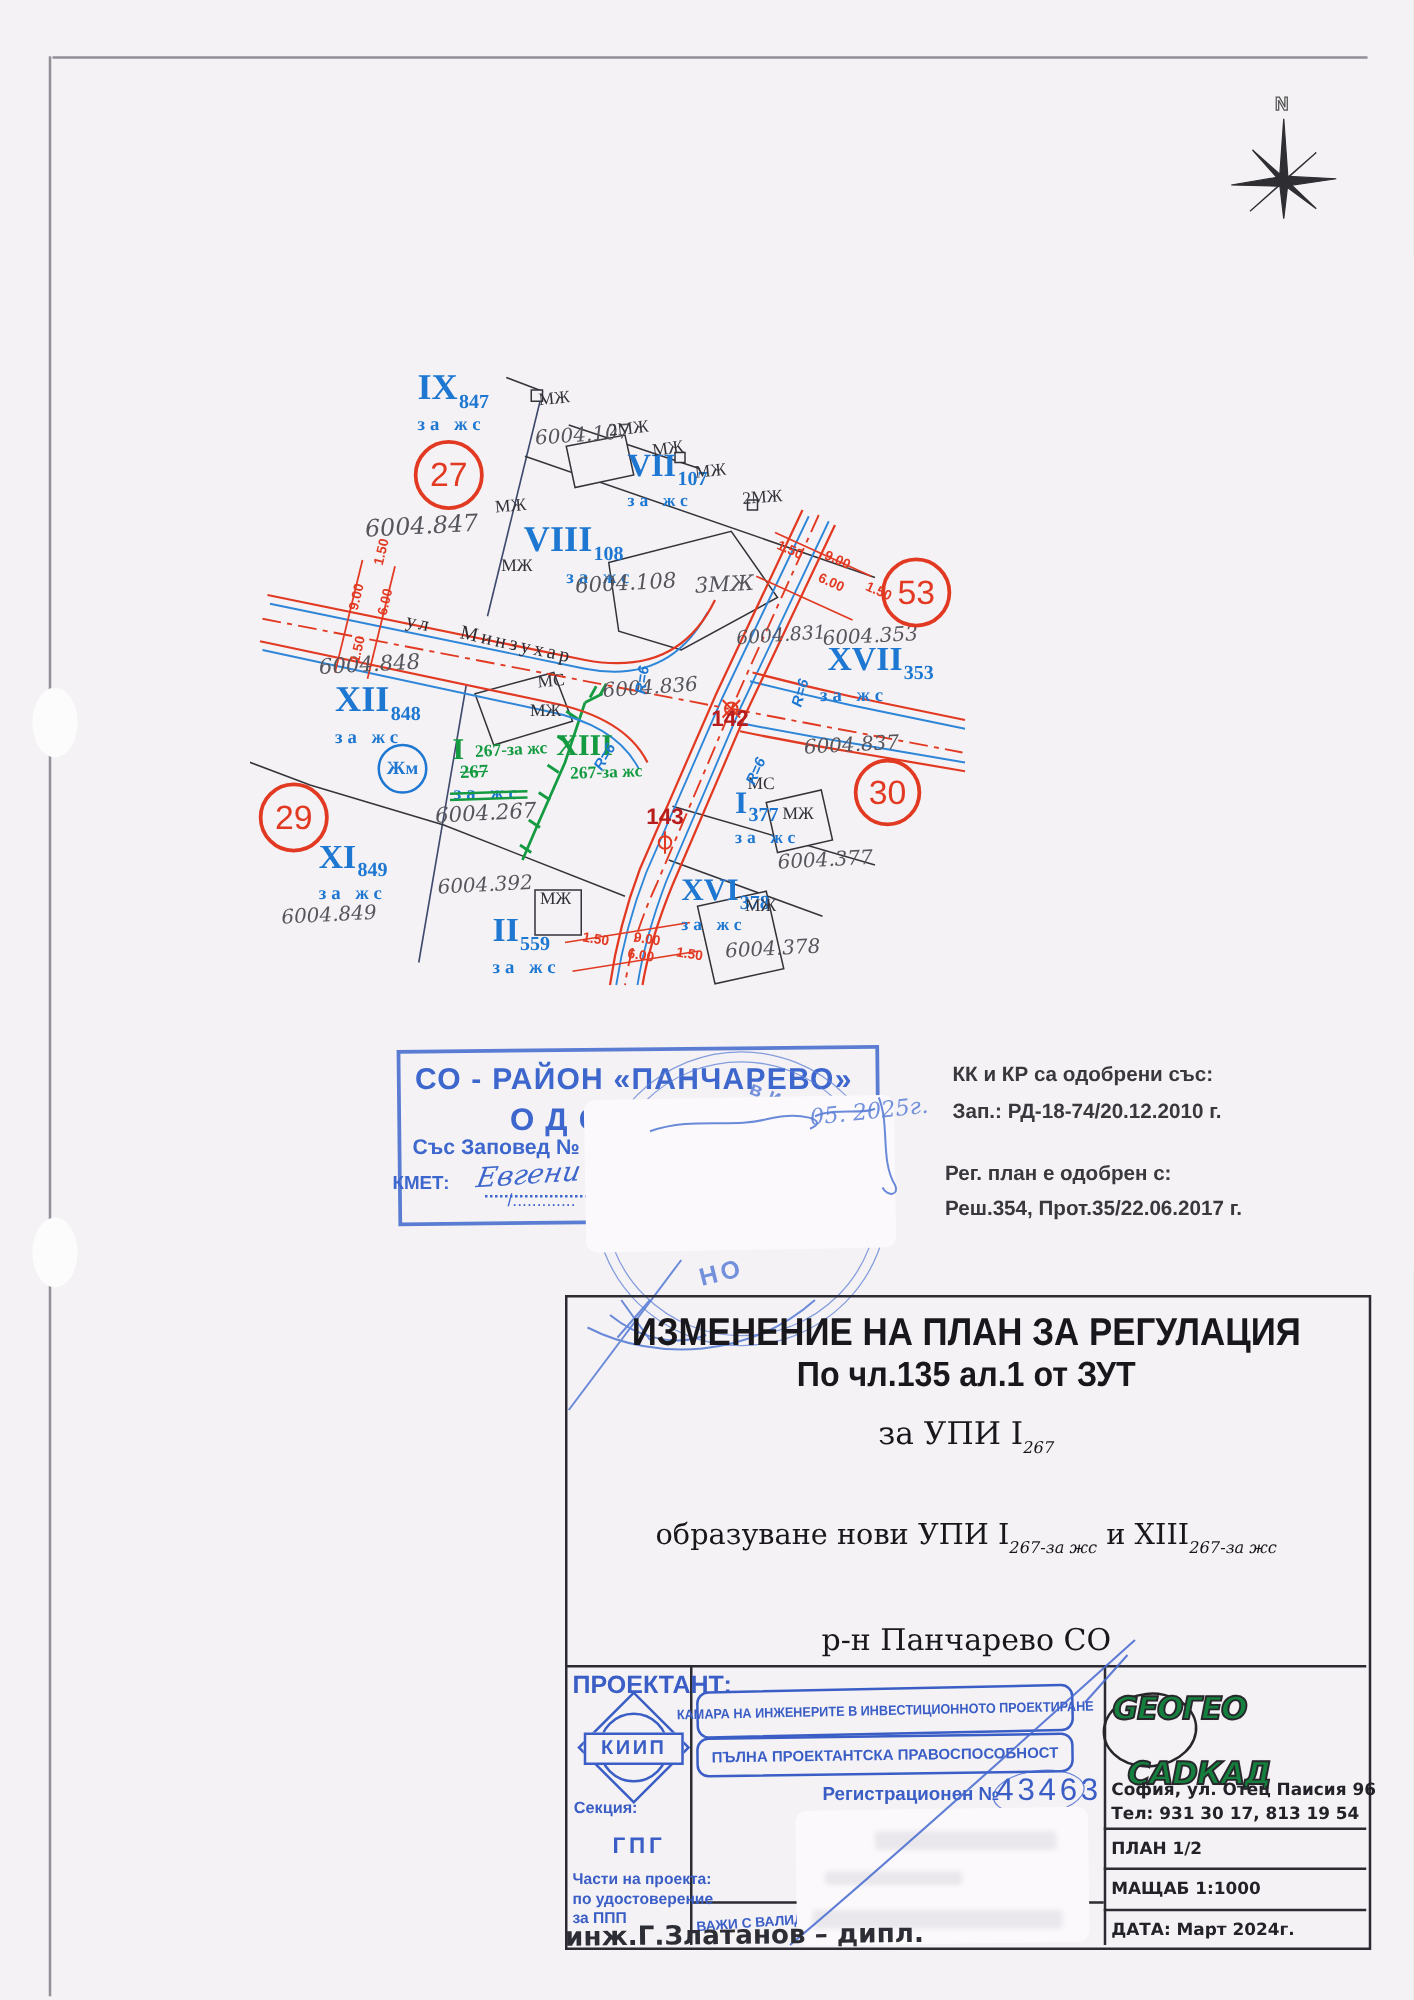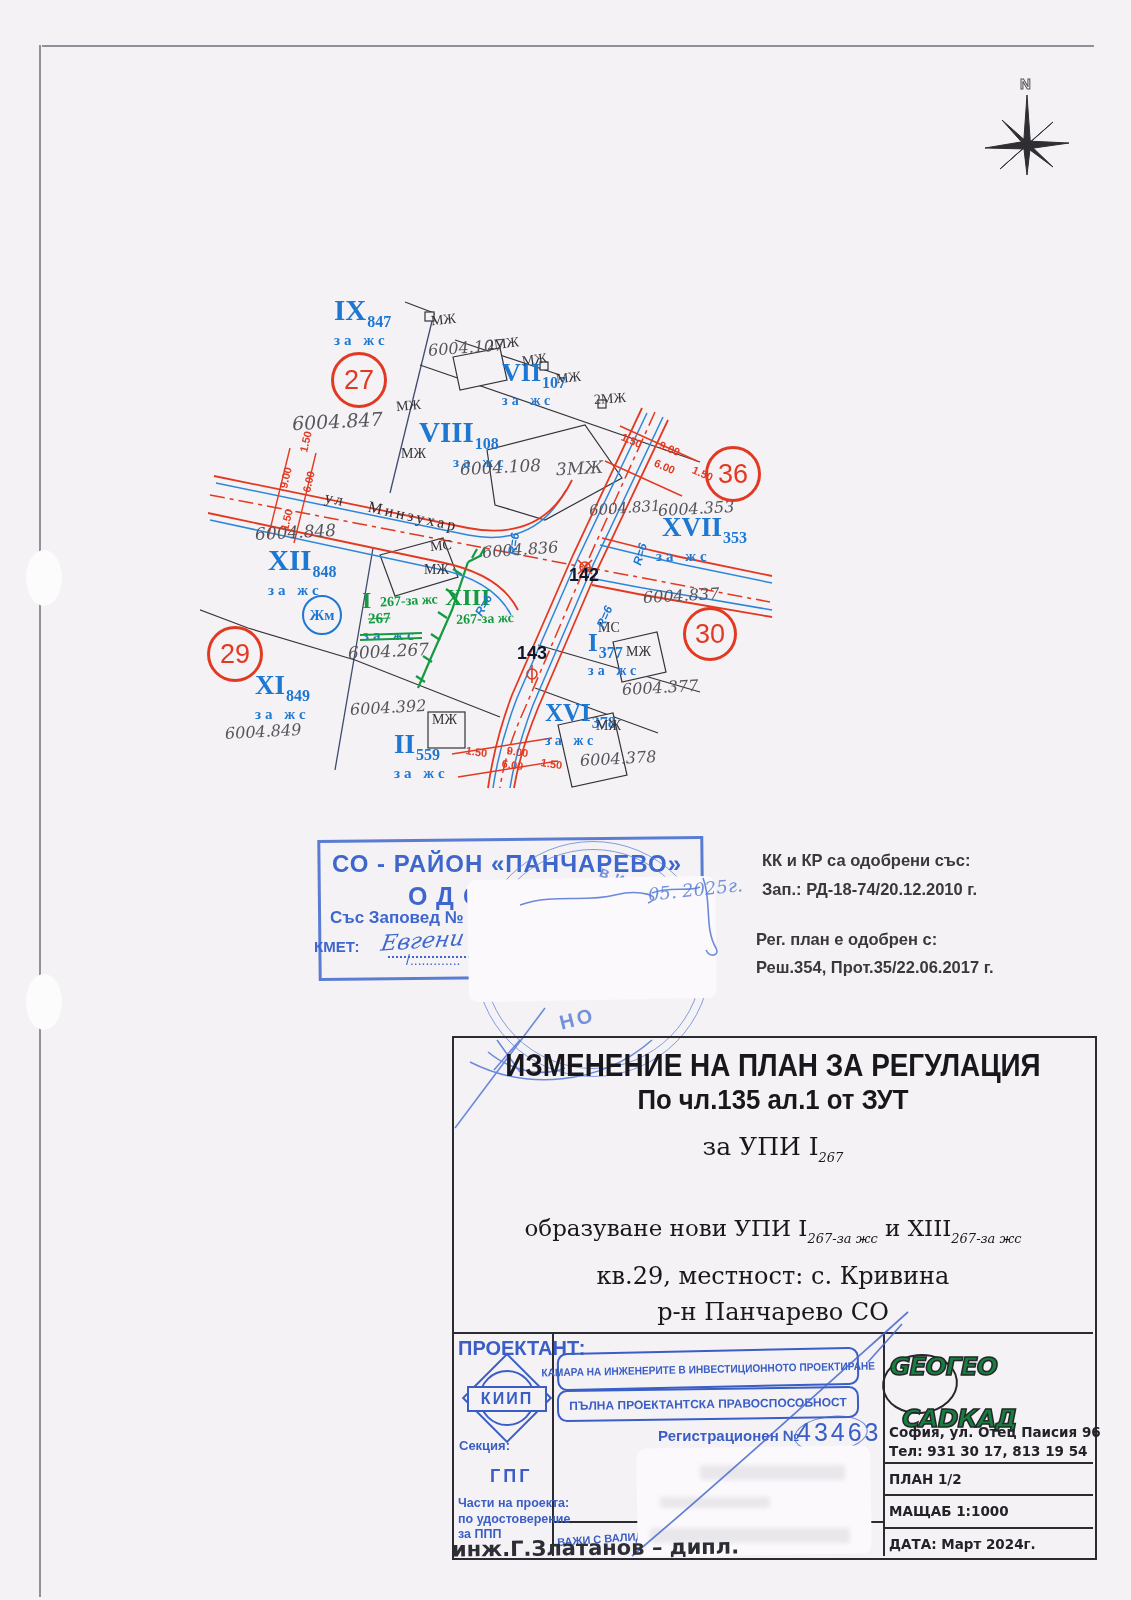--- a/index.html
+++ b/index.html
@@ -14,21 +14,21 @@
   .bluep{position:absolute;color:#1e78d2;font-family:"Liberation Serif",serif;font-weight:700;white-space:nowrap;line-height:1;}
   .rn{font-size:29px;}
   .sub{font-size:16px;vertical-align:-7px;margin-left:1px;}
   .use{font-size:15px;letter-spacing:4px;margin-top:3px;}
   .greenp{position:absolute;color:#149b41;font-family:"Liberation Serif",serif;font-weight:700;white-space:nowrap;line-height:1;}
   .circNum{position:absolute;border:3px solid #e23a22;border-radius:50%;color:#e23a22;
            display:flex;align-items:center;justify-content:center;font-size:27px;background:rgba(245,242,245,.0);}
   .mzh{position:absolute;font-family:"Liberation Serif",serif;color:#33333a;font-size:14px;white-space:nowrap;}
   .dim{position:absolute;font-size:11px;color:#e23a22;font-weight:700;white-space:nowrap;transform-origin:left center;}
   .r6{position:absolute;font-size:12px;color:#1e78d2;font-style:italic;font-weight:700;transform-origin:left center;}
-  .redXing{position:absolute;font-size:18px;font-weight:700;color:#0f172a;}
+  .redXing{position:absolute;font-size:18px;font-weight:700;color:#b91c1c;}
   .street{position:absolute;font-family:"Liberation Serif",serif;font-size:16px;color:#2c2c32;
           letter-spacing:3px;word-spacing:16px;transform-origin:left center;white-space:nowrap;}
   .strike{position:absolute;background:#149b41;height:2px;}
   
   .stampRect{position:absolute;border:3px solid rgba(62,103,205,.85);}
   .stampTxt{position:absolute;color:#3e67cd;white-space:nowrap;}
   .dotted{position:absolute;border-bottom:2px dotted #3e67cd;}
   .whitebox{position:absolute;background:#fbf9fb;border-radius:9px;}
   .roundStamp{position:absolute;border-radius:50%;border:1.8px solid rgba(91,127,214,.75);}
   .frag{position:absolute;color:rgba(91,127,214,.85);white-space:nowrap;transform-origin:left center;}
@@ -176,21 +176,21 @@
 
   <div class="gid" style="left:460px;top:457px;font-size:17px;transform:rotate(-3deg);">6004.108</div>
   <div class="gid" style="left:556px;top:458px;font-size:17px;transform:rotate(-3deg);">3МЖ</div>
   <div class="gid" style="left:589px;top:499px;font-size:15px;transform:rotate(-4deg);">6004.831</div>
   <div class="gid" style="left:658px;top:499px;font-size:16px;transform:rotate(-3deg);">6004.353</div>
 
   <div class="bluep" style="left:662px;top:514px;">
     <span class="rn" style="font-size:27px;">XVII</span><span class="sub">353</span>
     <div class="use" style="margin-left:-6px;">за жс</div>
   </div>
-  <div class="circNum" style="left:705px;top:446px;width:50px;height:50px;">36</div>
+  <div class="circNum" style="left:705px;top:446px;width:50px;height:50px;">53</div>
 
   <div class="street" style="left:325px;top:488px;transform:rotate(12.5deg);">ул  Минзухар</div>
 
   <div class="gid" style="left:255px;top:522px;font-size:17px;transform:rotate(-3deg);">6004.848</div>
 
   <div class="bluep" style="left:268px;top:546px;">
     <span class="rn">XII</span><span class="sub">848</span>
     <div class="use">за жс</div>
   </div>
 
@@ -307,21 +307,20 @@
 
   <div class="tline" style="left:452px;top:1048px;font-size:31px;font-weight:700;transform:scaleX(.9);">ИЗМЕНЕНИЕ НА ПЛАН ЗА РЕГУЛАЦИЯ</div>
   <div class="tline" style="left:452px;top:1084px;font-size:28px;font-weight:700;transform:scaleX(.92);">По чл.135 ал.1 от ЗУТ</div>
 
   <div class="tline serif" style="left:452px;top:1132px;font-size:25px;">
     <span>за  УПИ  I</span><span class="bsub">267</span>
   </div>
   <div class="tline serif" style="left:452px;top:1215px;font-size:23px;">
     <span>образуване  нови  УПИ  I</span><span class="bsub">267-за жс</span><span>  и  XIII</span><span class="bsub">267-за жс</span>
   </div>
-  <div class="tline serif" style="left:452px;top:1262px;font-size:24px;">кв.29,  местност: с. Кривина</div>
   <div class="tline serif" style="left:452px;top:1298px;font-size:24px;">р-н  Панчарево  СО</div>
 
   <div class="hline" style="left:452px;top:1332px;width:641px;"></div>
   <div class="vline" style="left:552px;top:1332px;height:224px;"></div>
   <div class="vline" style="left:883px;top:1332px;height:224px;"></div>
   <div class="hline" style="left:552px;top:1521px;width:331px;"></div>
   <div class="hline" style="left:883px;top:1462px;width:210px;"></div>
   <div class="hline" style="left:883px;top:1494px;width:210px;"></div>
   <div class="hline" style="left:883px;top:1527px;width:210px;"></div>
 

